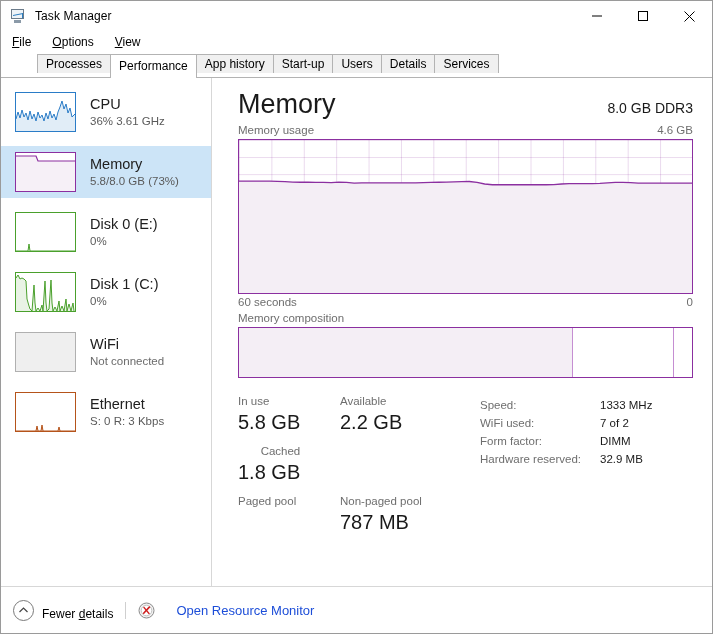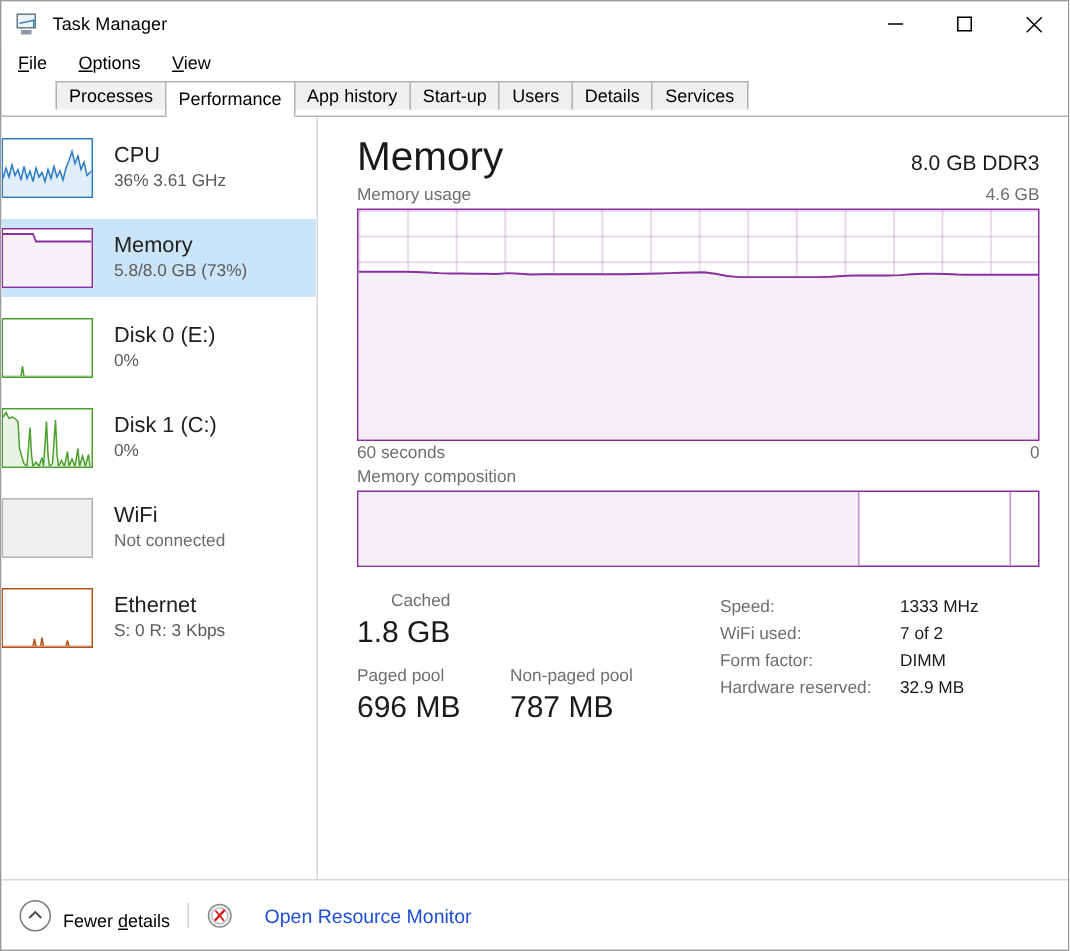--- a/index.html
+++ b/index.html
@@ -157,21 +157,21 @@
     height: 508px;
     background: #ffffff;
     border-right: 1px solid #d7d7d7;
     box-sizing: border-box;
     overflow: hidden;
   }
   .side-item {
     display: flex;
     align-items: center;
     height: 52px;
-    padding: 0 0 0 0;
+    padding: 0 0 0 14px;
     box-sizing: border-box;
     margin-top: 8px;
   }
   .side-item.selected { background: #cce4f7; }
   .side-thumb {
     width: 61px;
     height: 40px;
     box-sizing: border-box;
     border: 1px solid #333;
     background: #ffffff;
@@ -528,32 +528,41 @@
         <div class="comp-bar">
           <div class="comp-seg-fill" id="comp-fill" style="width: 333px; background: rgb(244, 238, 245);"></div>
           <div class="comp-div" id="comp-div-1" style="left: 333px;"></div>
           <div class="comp-div" id="comp-div-2" style="left: 434px;"></div>
         </div>
       </div>
 
       <div class="stats">
         <div class="stats-left">
 
+          <div class="stat-row">
+            <div class="stat-cell" style="width:102px">
+              <div class="stat-cap">In use</div>
+              <div class="stat-val">5.8 GB</div>
+            </div>
+            <div class="stat-cell">
+              <div class="stat-cap">Available</div>
+              <div class="stat-val">2.2 GB</div>
+            </div>
+          </div>
 
           <div class="stat-row">
             <div class="stat-cell" style="text-align:right">
               <div class="stat-cap">Cached</div>
               <div class="stat-val">1.8 GB</div>
             </div>
           </div>
 
           <div class="stat-row">
             <div class="stat-cell" style="width:102px">
               <div class="stat-cap">Paged pool</div>
-              <div class="stat-val">696 MB</div>
             </div>
             <div class="stat-cell">
               <div class="stat-cap">Non-paged pool</div>
               <div class="stat-val">787 MB</div>
             </div>
           </div>
 
         </div>
 
         <div class="stats-right">

